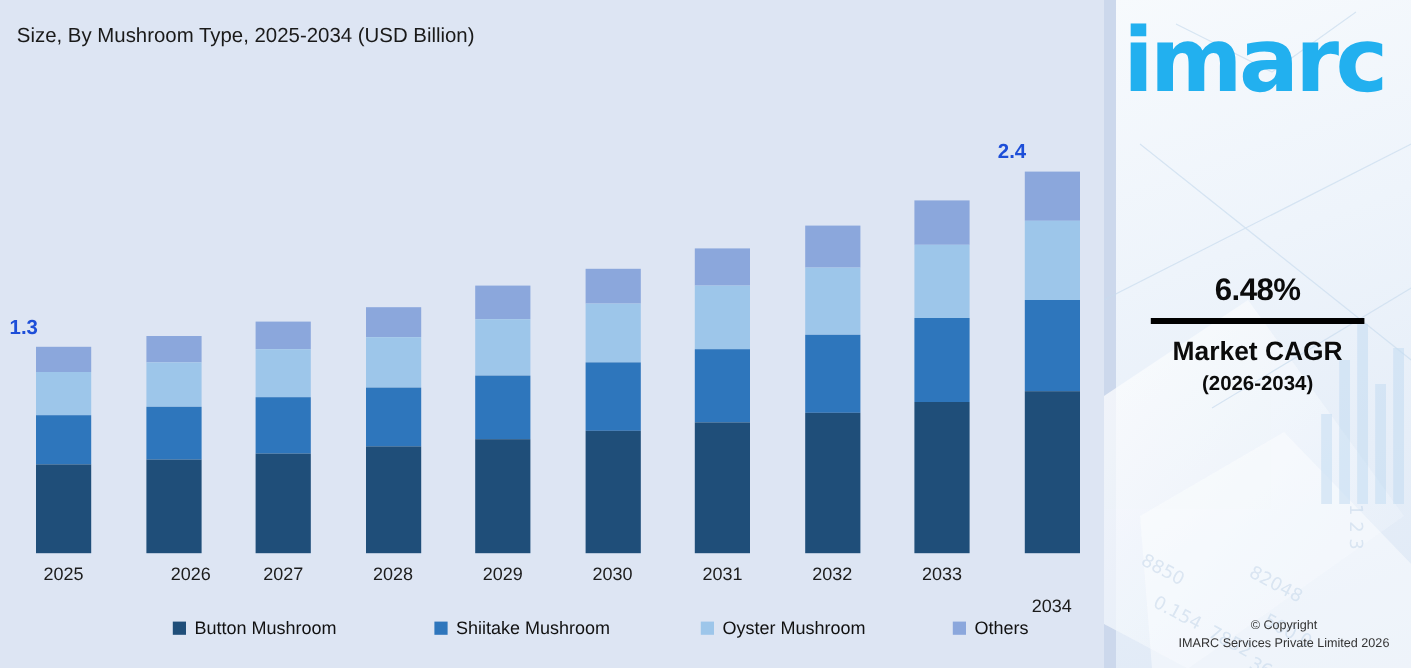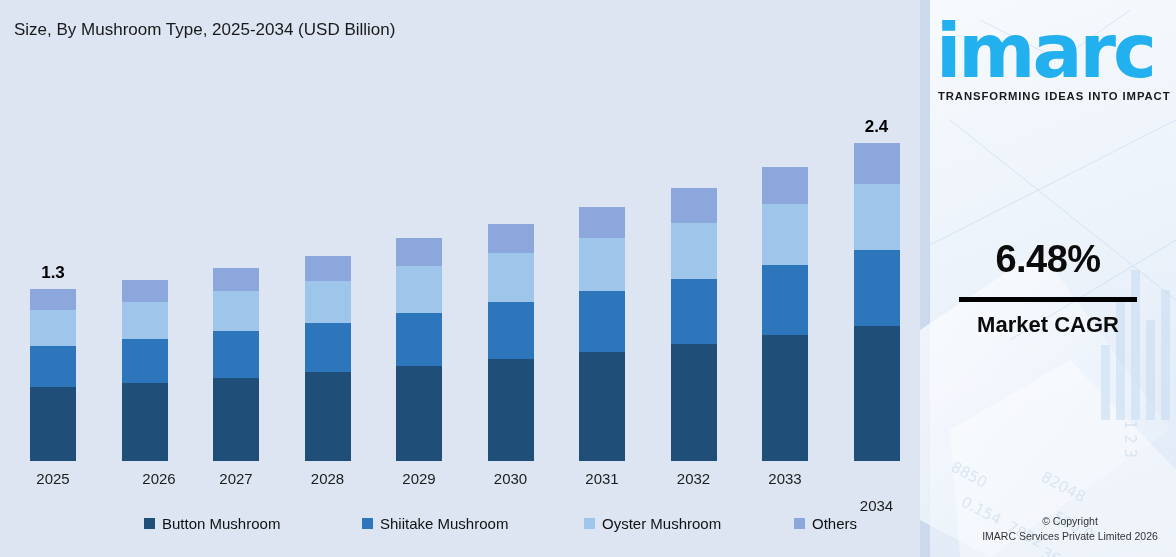--- a/index.html
+++ b/index.html
@@ -31,22 +31,22 @@
   .bars{
     position:absolute;left:0;top:0;width:920px;height:352px;
   }
   .barcol{
     position:absolute;bottom:0;width:46px;
     display:flex;flex-direction:column;justify-content:flex-end;
     height:352px;
   }
   .seg{width:100%;}
   .vlabel{
-    position:absolute;width:90px;text-align:center;left:-22px;
-    font-size:17px;font-weight:bold;color:#000000;
+    position:absolute;width:90px;left:-22px;
+    font-size:17px;font-weight:bold;color:#1d4ed8;
   }
 
   .xaxis{
     position:absolute;left:0;top:470px;width:920px;height:24px;
   }
   .xtick{
     position:absolute;width:80px;text-align:center;
     font-size:15px;color:#1c1c1c;
   }
 
@@ -81,21 +81,21 @@
   }
   .logo-tag{
     font-size:11.3px;font-weight:bold;color:#1a1a1a;
     letter-spacing:.9px;margin:4px 0 0 2px;white-space:nowrap;
   }
 
   .cagr-block{
     position:absolute;left:0;top:222px;width:256px;text-align:center;
   }
   .cagr-value{
-    font-size:38px;font-weight:bold;color:#0b0b0b;margin:16px;
+    font-size:26px;font-weight:bold;color:#0b0b0b;margin:4px;
     letter-spacing:-0.5px;
   }
   .cagr-rule{
     width:178px;height:5px;background:#000;margin:8px auto 10px auto;
   }
   .cagr-label{font-size:22px;font-weight:bold;color:#0b0b0b;margin:0;}
   .cagr-period{font-size:17px;font-weight:bold;color:#0b0b0b;margin:4px 0 0 0;}
 
   .copyright{
     position:absolute;left:0;bottom:13px;width:300px;text-align:center;
@@ -247,27 +247,27 @@
           <text x="30" y="470" transform="rotate(28 30 470)">8850</text>
           <text x="120" y="480" transform="rotate(28 120 480)">82048</text>
           <text x="120" y="556" transform="rotate(28 120 556)">368</text>
           <text x="205" y="420" transform="rotate(90 205 420)">1 2 3</text>
         </g>
       </svg>
     </div>
 
     <div class="logo-wrap">
       <p class="logo-mark">imarc</p>
-      <p class="logo-tag">TRANSFORMING IDEAS INTO IMPACT</p>
     </div>
 
     <div class="cagr-block">
       <p class="cagr-value">6.48%</p>
       <div class="cagr-rule"></div>
       <p class="cagr-label">Market CAGR</p>
+      <p class="cagr-period">(2026-2034)</p>
     </div>
 
     <div class="copyright">
       <div>© Copyright</div>
       <div>IMARC Services Private Limited 2026</div>
     </div>
   </div>
 </div>
 
 </body></html>

